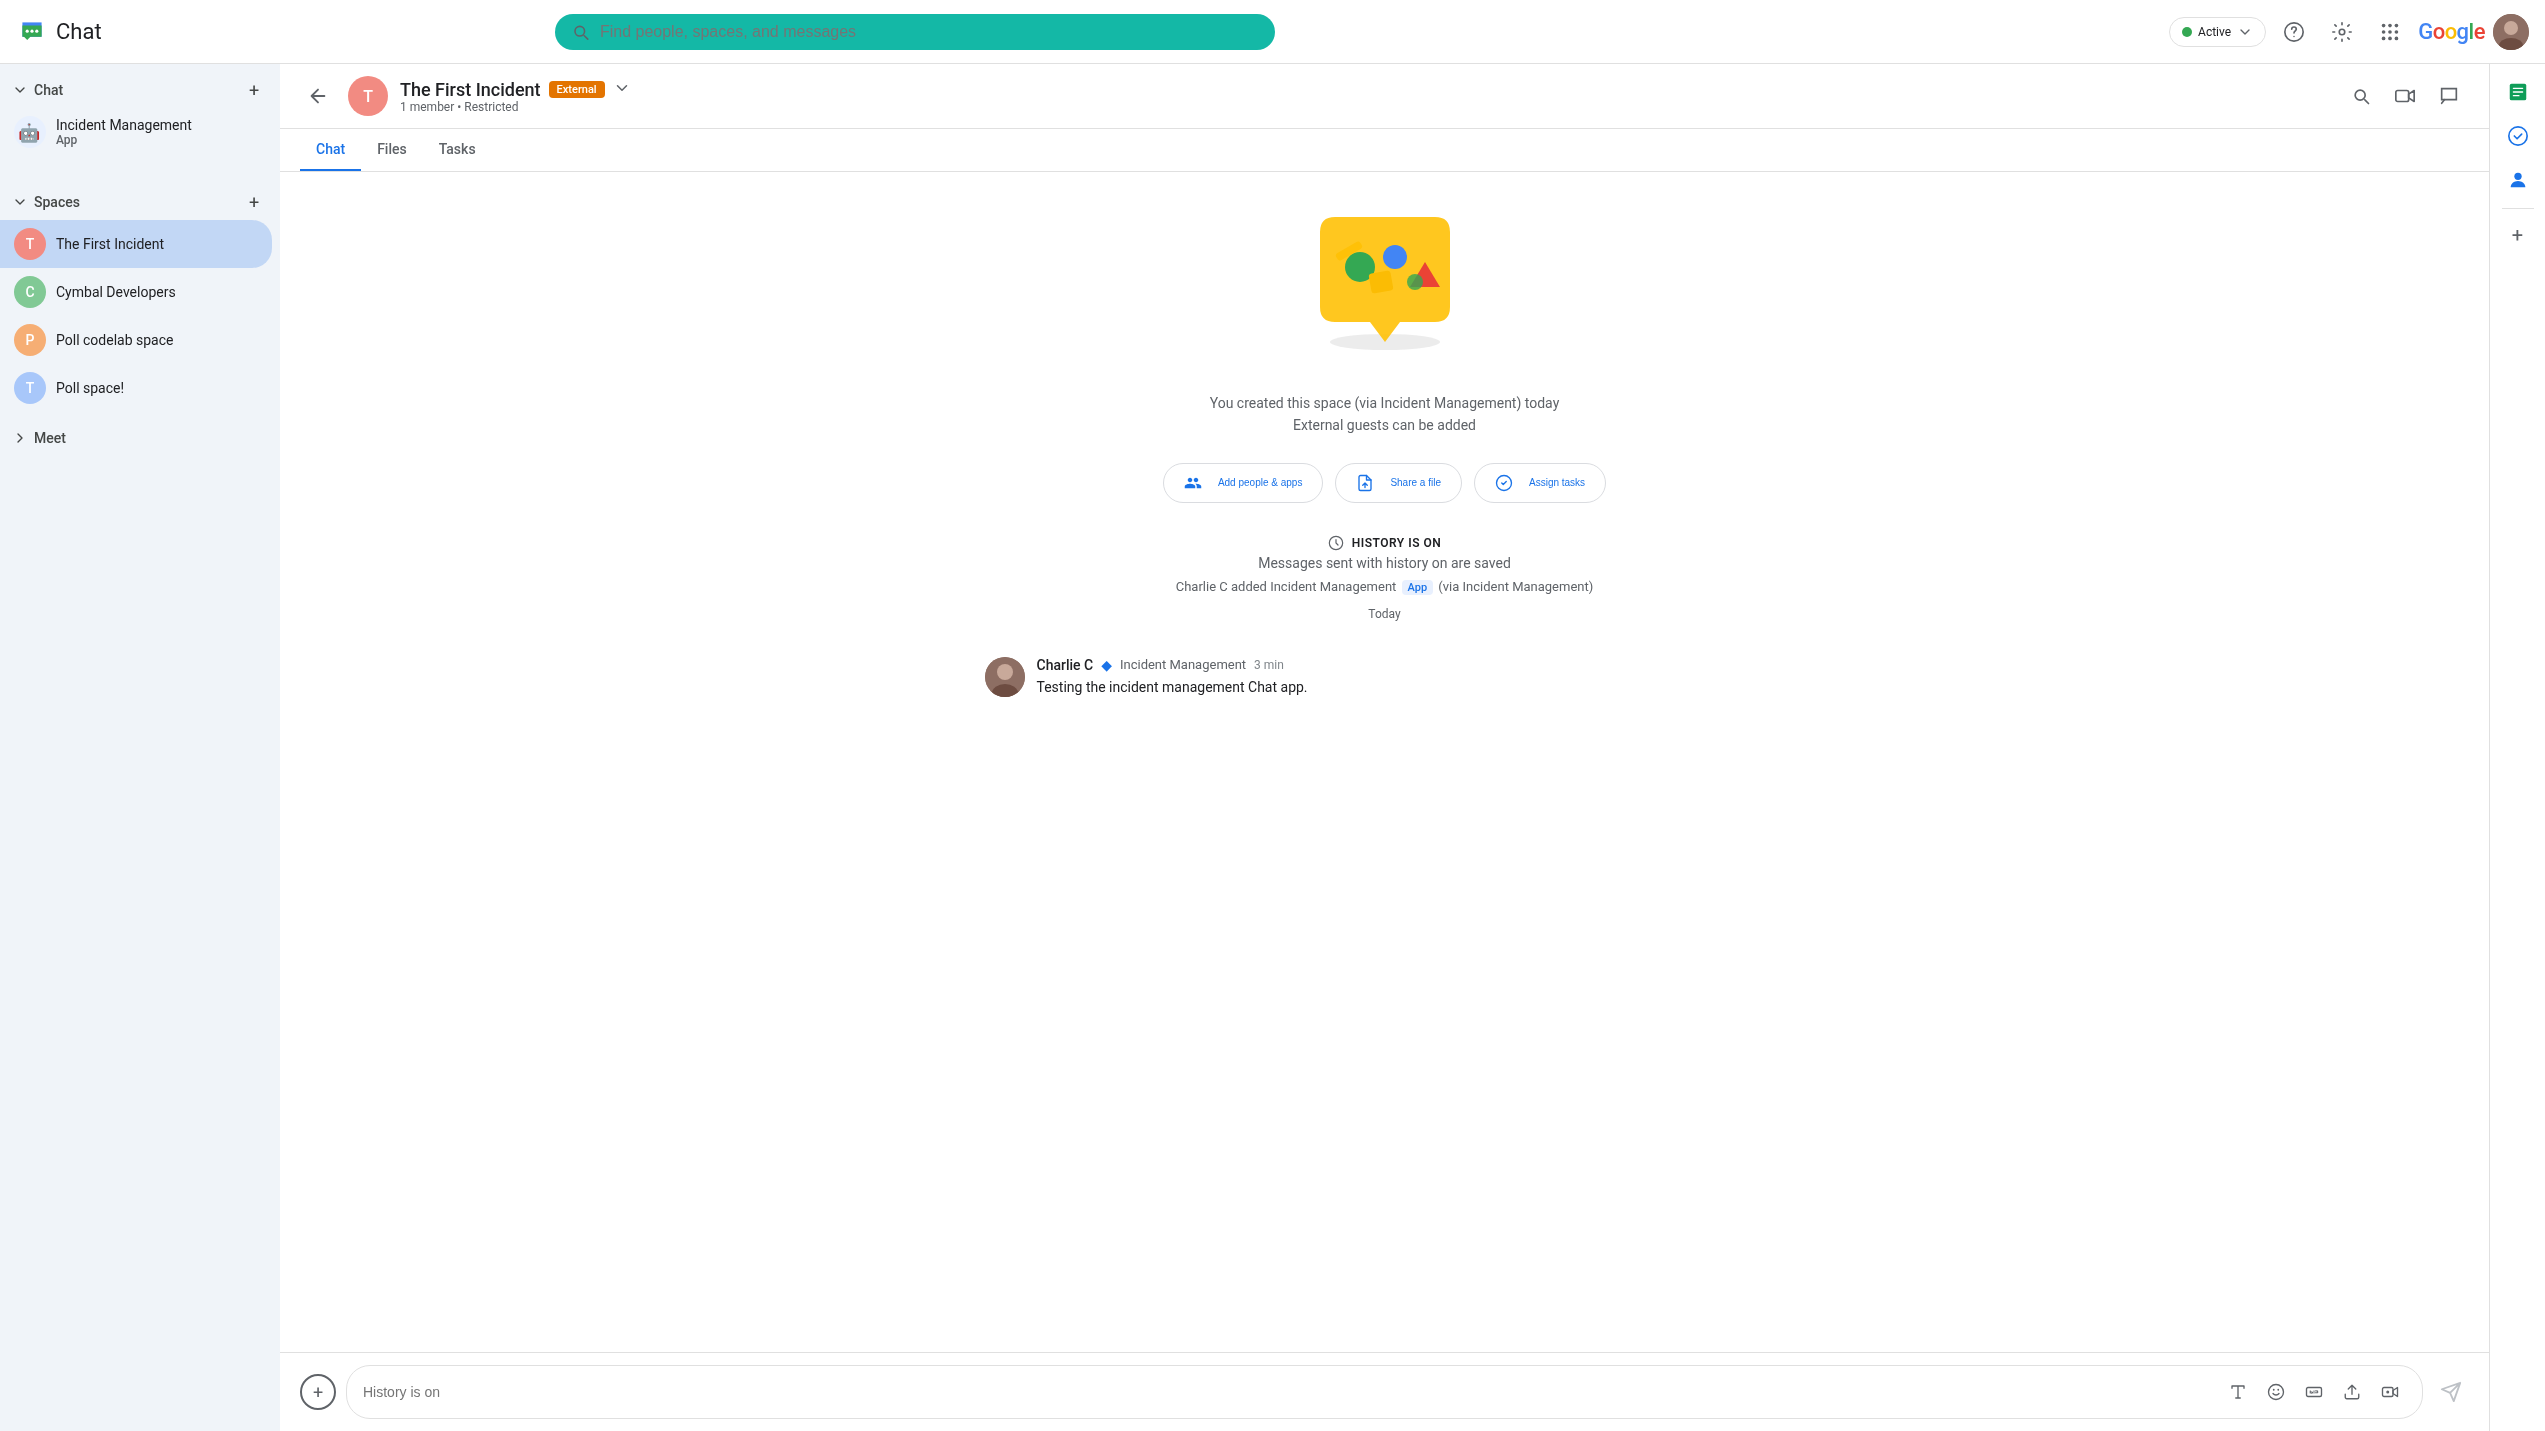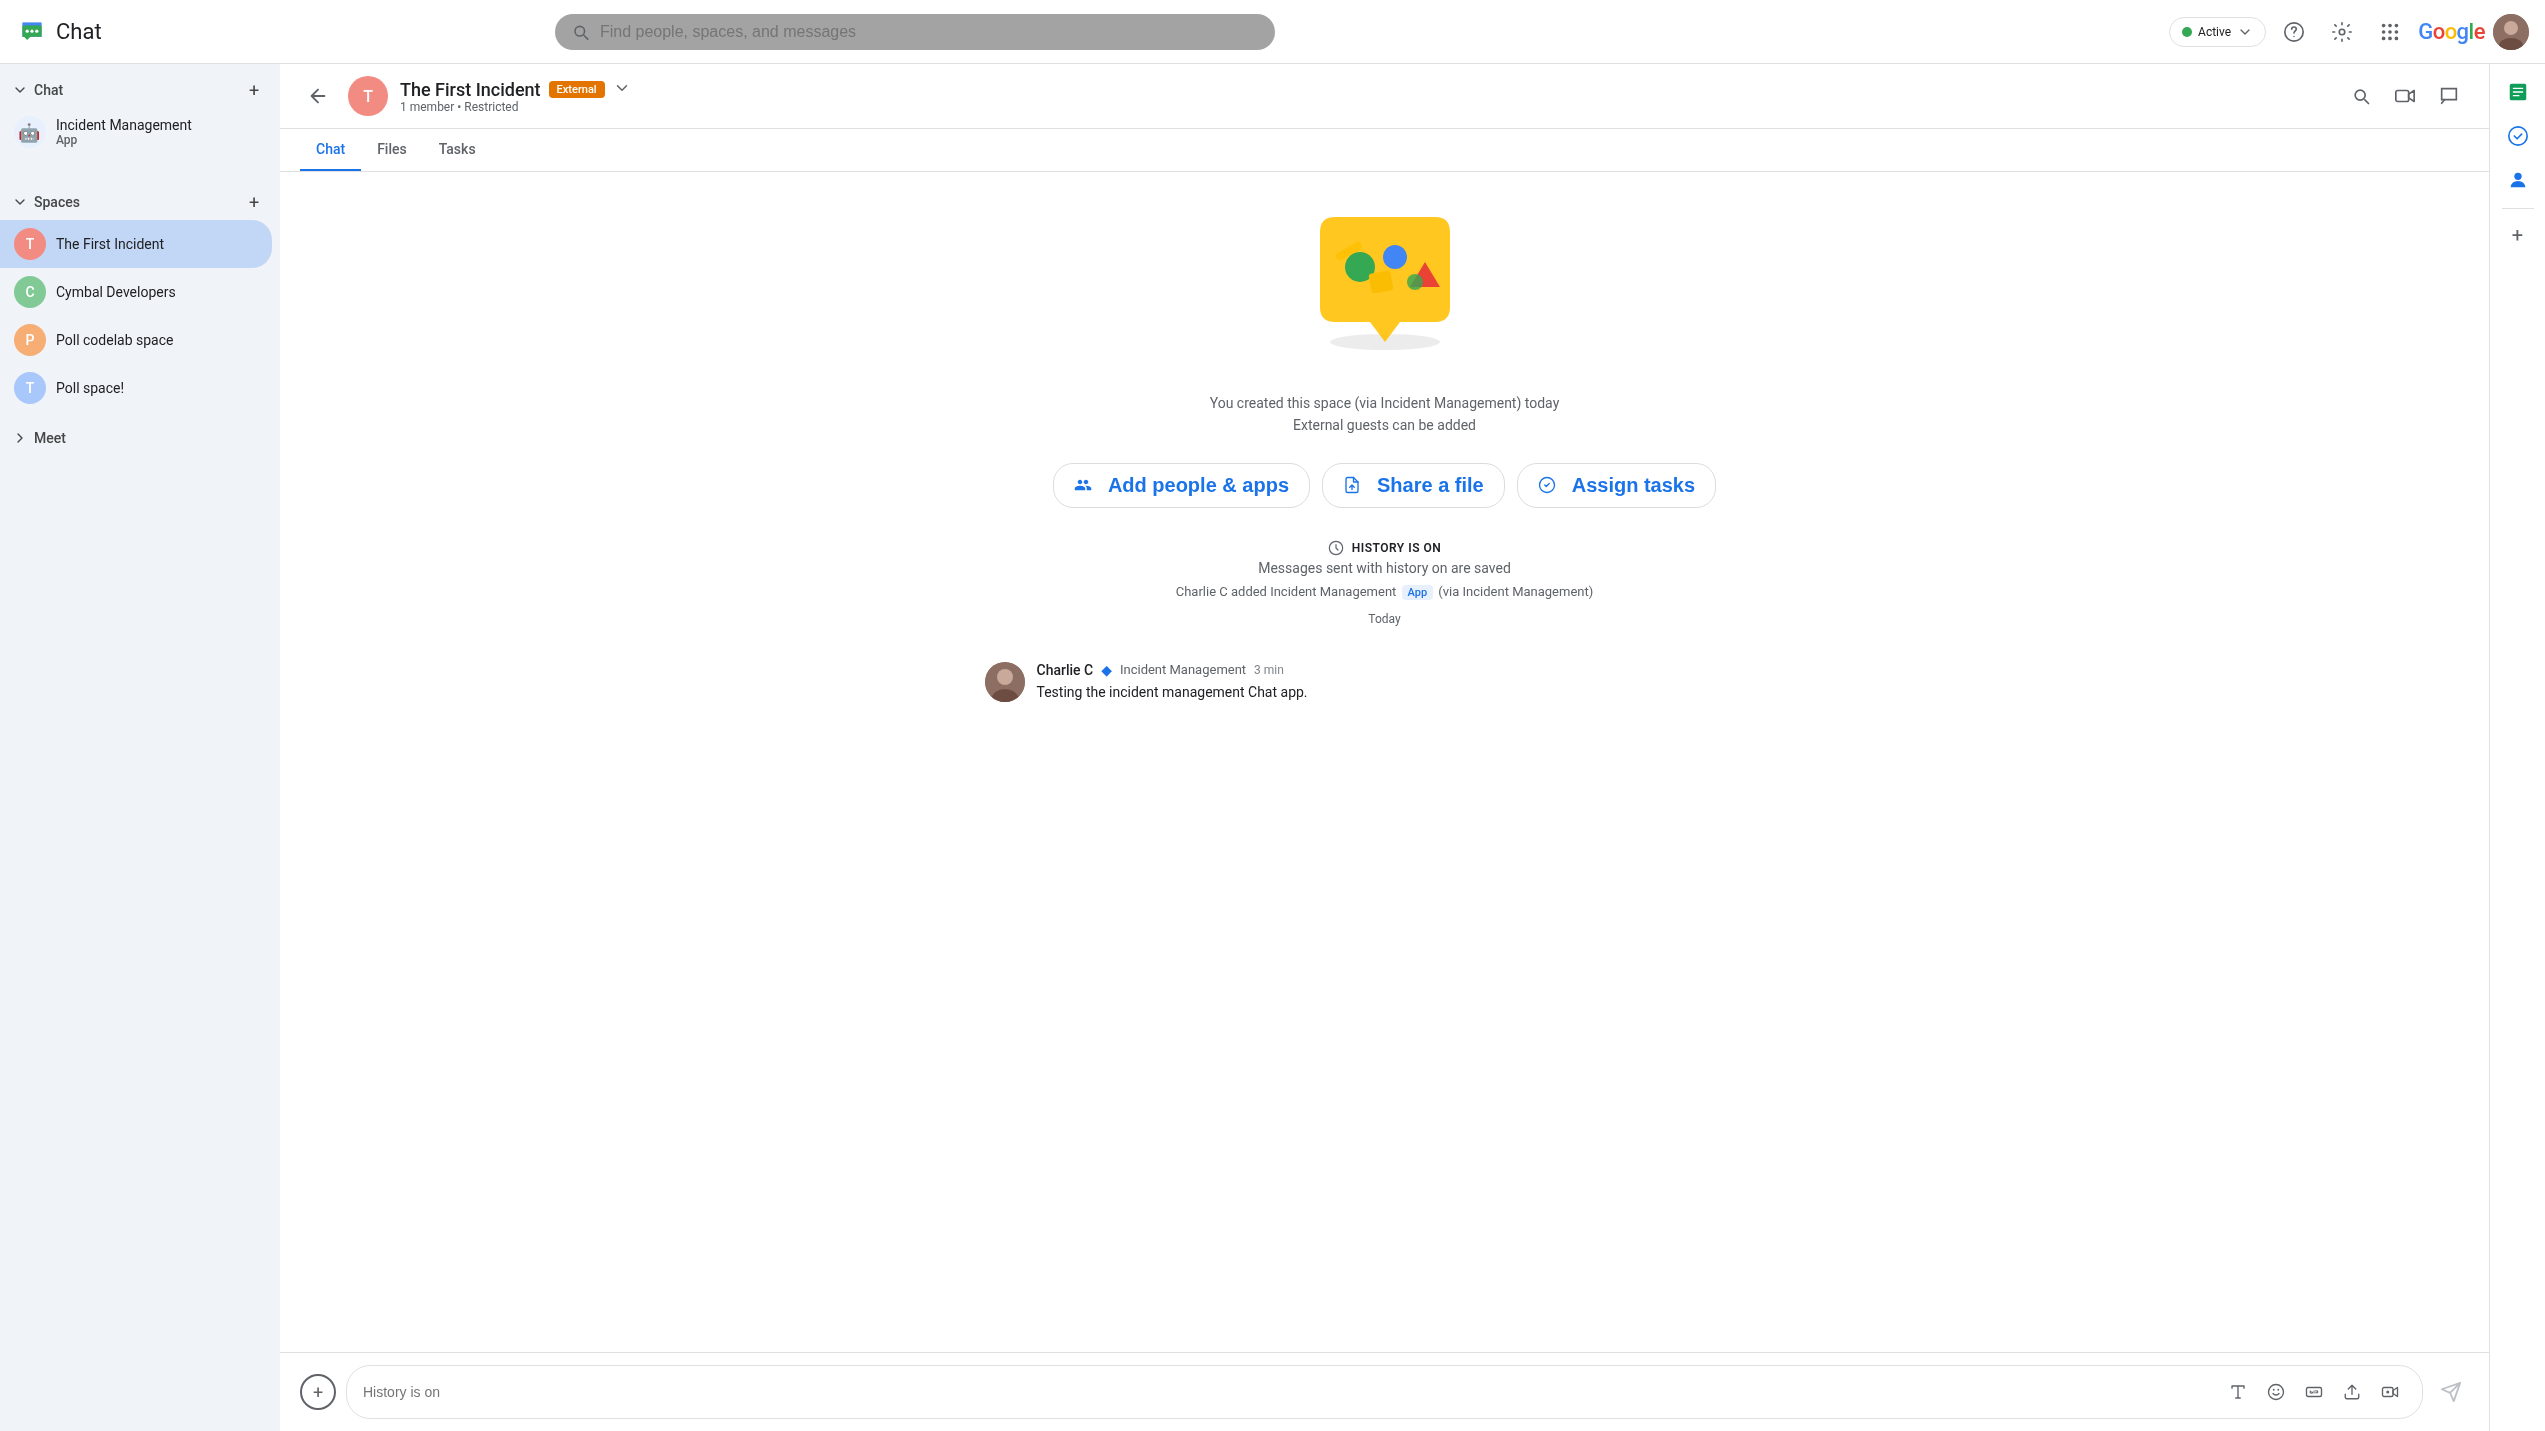--- a/index.html
+++ b/index.html
@@ -148,21 +148,21 @@
 
     .search-bar {
       flex: 1;
       max-width: 720px;
       margin: 0 auto;
     }
 
     .search-input-wrapper {
       display: flex;
       align-items: center;
-      background: #a3a3a3;
+      background: #14b8a6;
       border-radius: 24px;
       padding: 8px 16px;
       gap: 10px;
       justify-content: space-between;
     }
 
     .search-input {
       border: none;
       background: transparent;
       outline: none;
@@ -404,23 +404,23 @@
     }
 
     .action-btn {
       display: flex;
       align-items: center;
       gap: 16px;
       padding: 10px 20px;
       border: 1px solid #dadce0;
       border-radius: 20px;
       cursor: pointer;
-      font-size: 20px;
+      font-size: 10px;
       color: #1a73e8;
-      font-weight: 700;
+      font-weight: 400;
       background: #fff;
     }
 
     .history-banner {
       display: flex;
       flex-direction: column;
       align-items: center;
       margin: 16px 0;
       width: 100%;
     }

